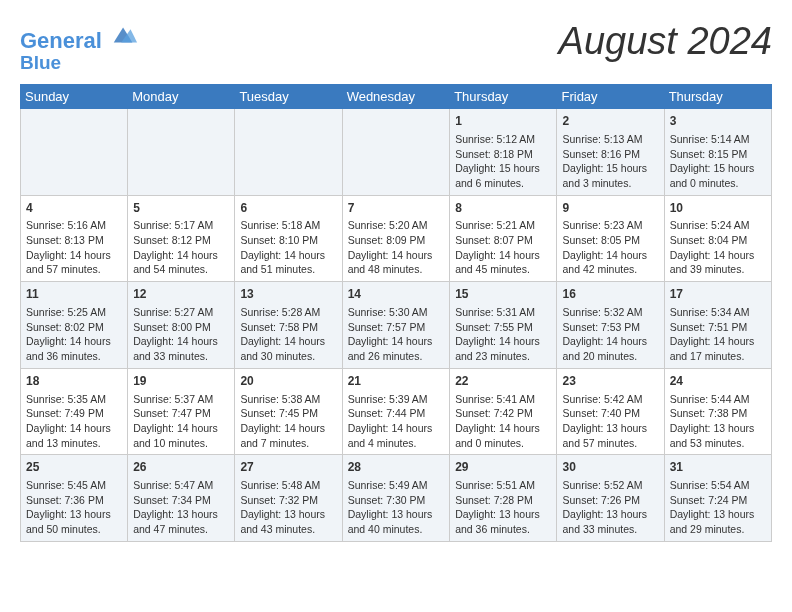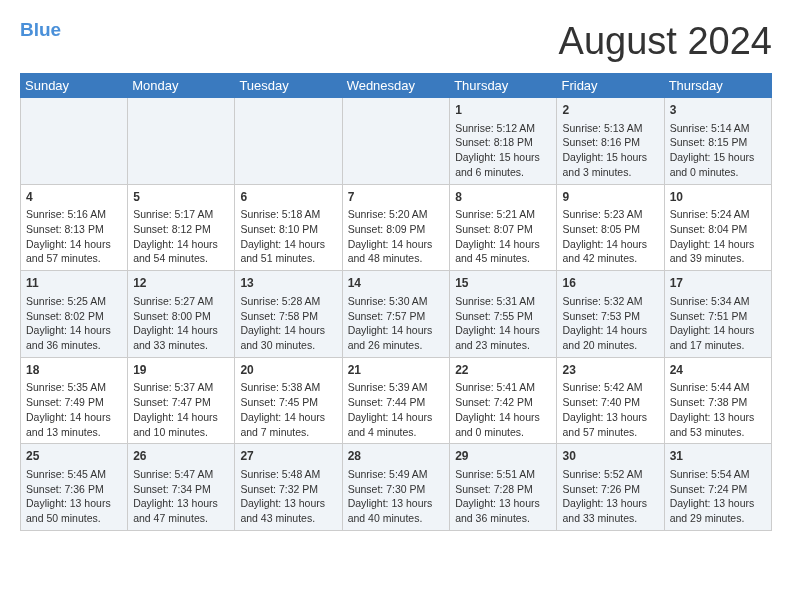--- a/index.html
+++ b/index.html
@@ -34,20 +34,21 @@
       height: 28px;
       margin-left: 2px;
     }
     .title-block {
       text-align: right;
     }
     .month-title {
       font-size: 38px;
       font-weight: 300;
       color: #333;
+      font-style: italic;
     }
     .subtitle {
       font-size: 16px;
       color: #555;
     }
     table {
       width: 100%;
       border-collapse: collapse;
       font-size: 11px;
     }
@@ -85,20 +86,29 @@
     .empty-cell {
       background-color: #f0f4f8;
     }
   </style>
 </head>
 <body>
 
 <div class="header">
   <div class="logo">
     <div>
+      <div style="display:flex;align-items:center;">
+        <div class="logo-text">
+          <span>General</span>
+          <svg class="logo-icon" viewBox="0 0 30 30" xmlns="http://www.w3.org/2000/svg">
+            <polygon points="4,24 14,8 24,24" fill="#3a7abf" opacity="0.85"></polygon>
+            <polygon points="12,24 22,10 29,24" fill="#5aa0df" opacity="0.75"></polygon>
+          </svg>
+        </div>
+      </div>
       <div class="logo-text" style="color:#3a7abf;font-size:19px;font-weight:bold;">
         <span>Blue</span>
       </div>
     </div>
   </div>
   <div class="title-block">
     <div class="month-title">August 2024</div>
   </div>
 </div>
 

